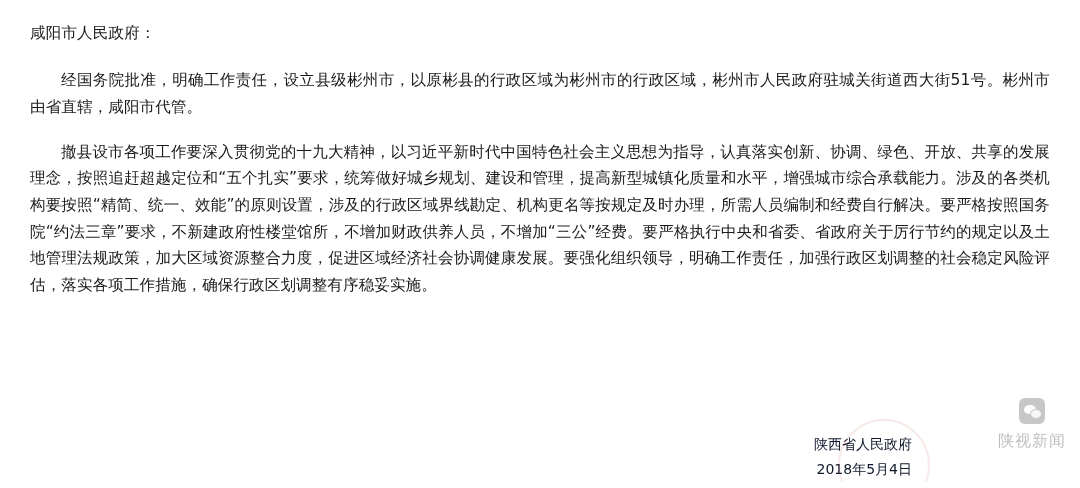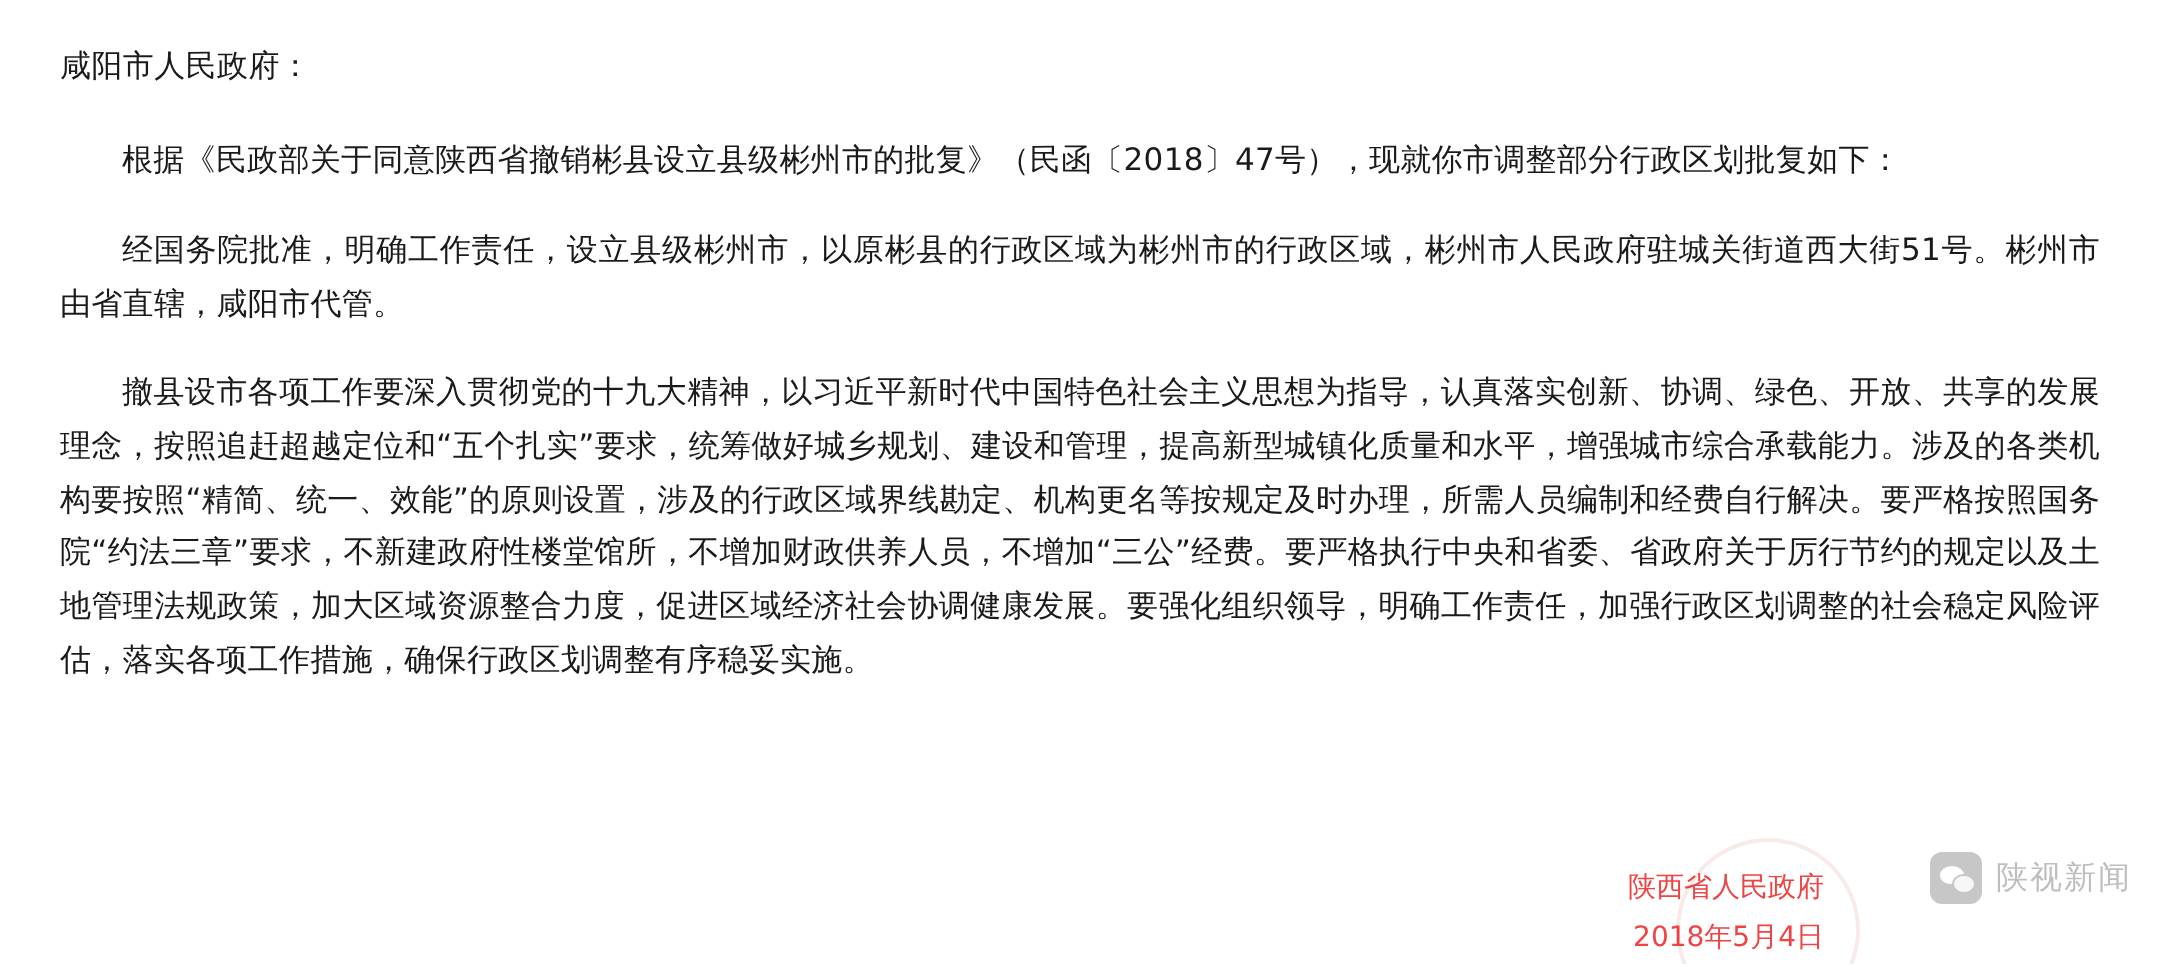--- a/index.html
+++ b/index.html
@@ -40,21 +40,21 @@
   .para-3 {
     margin-bottom: 28px;
   }
   .signature-block {
     position: absolute;
     right: 168px;
     bottom: 8px;
     text-align: right;
     font-size: 14px;
     line-height: 1.6;
-    color: #ef4444;
+    color: #0f172a;
   }
   .sig-org {
     position: relative;
     display: inline-block;
   }
   .seal {
     position: absolute;
     right: -18px;
     top: -14px;
     width: 88px;
@@ -69,20 +69,21 @@
   }
   
   .wechat-badge {
     position: absolute;
     right: 14px;
     bottom: 36px;
     display: flex;
     align-items: center;
     gap: 7px;
     opacity: 0.30;
+    flex-direction: column;
   }
   .wechat-icon {
     width: 26px;
     height: 26px;
     border-radius: 6px;
     background: #4a4a4a;
     position: relative;
     flex: 0 0 auto;
   }
   .wechat-icon::before {
@@ -121,21 +122,20 @@
     background: #ffffff;
   }
 </style>
 </head>
 <body>
 
 <div class="doc">
 
   <p class="salutation">咸阳市人民政府：</p>
 
-  <p class="para para-1">根据《民政部关于同意陕西省撤销彬县设立县级彬州市的批复》（民函〔2018〕47号），现就你市调整部分行政区划批复如下：</p>
 
   <p class="para para-2">经国务院批准，明确工作责任，设立县级彬州市，以原彬县的行政区域为彬州市的行政区域，彬州市人民政府驻城关街道西大街51号。彬州市由省直辖，咸阳市代管。</p>
 
   <p class="para para-3">撤县设市各项工作要深入贯彻党的十九大精神，以习近平新时代中国特色社会主义思想为指导，认真落实创新、协调、绿色、开放、共享的发展理念，按照追赶超越定位和“五个扎实”要求，统筹做好城乡规划、建设和管理，提高新型城镇化质量和水平，增强城市综合承载能力。涉及的各类机构要按照“精简、统一、效能”的原则设置，涉及的行政区域界线勘定、机构更名等按规定及时办理，所需人员编制和经费自行解决。要严格按照国务院“约法三章”要求，不新建政府性楼堂馆所，不增加财政供养人员，不增加“三公”经费。要严格执行中央和省委、省政府关于厉行节约的规定以及土地管理法规政策，加大区域资源整合力度，促进区域经济社会协调健康发展。要强化组织领导，明确工作责任，加强行政区划调整的社会稳定风险评估，落实各项工作措施，确保行政区划调整有序稳妥实施。</p>
 
   <div class="signature-block">
     <div class="sig-org">
       <span>陕西省人民政府</span>
       <span class="seal"></span>
     </div>

